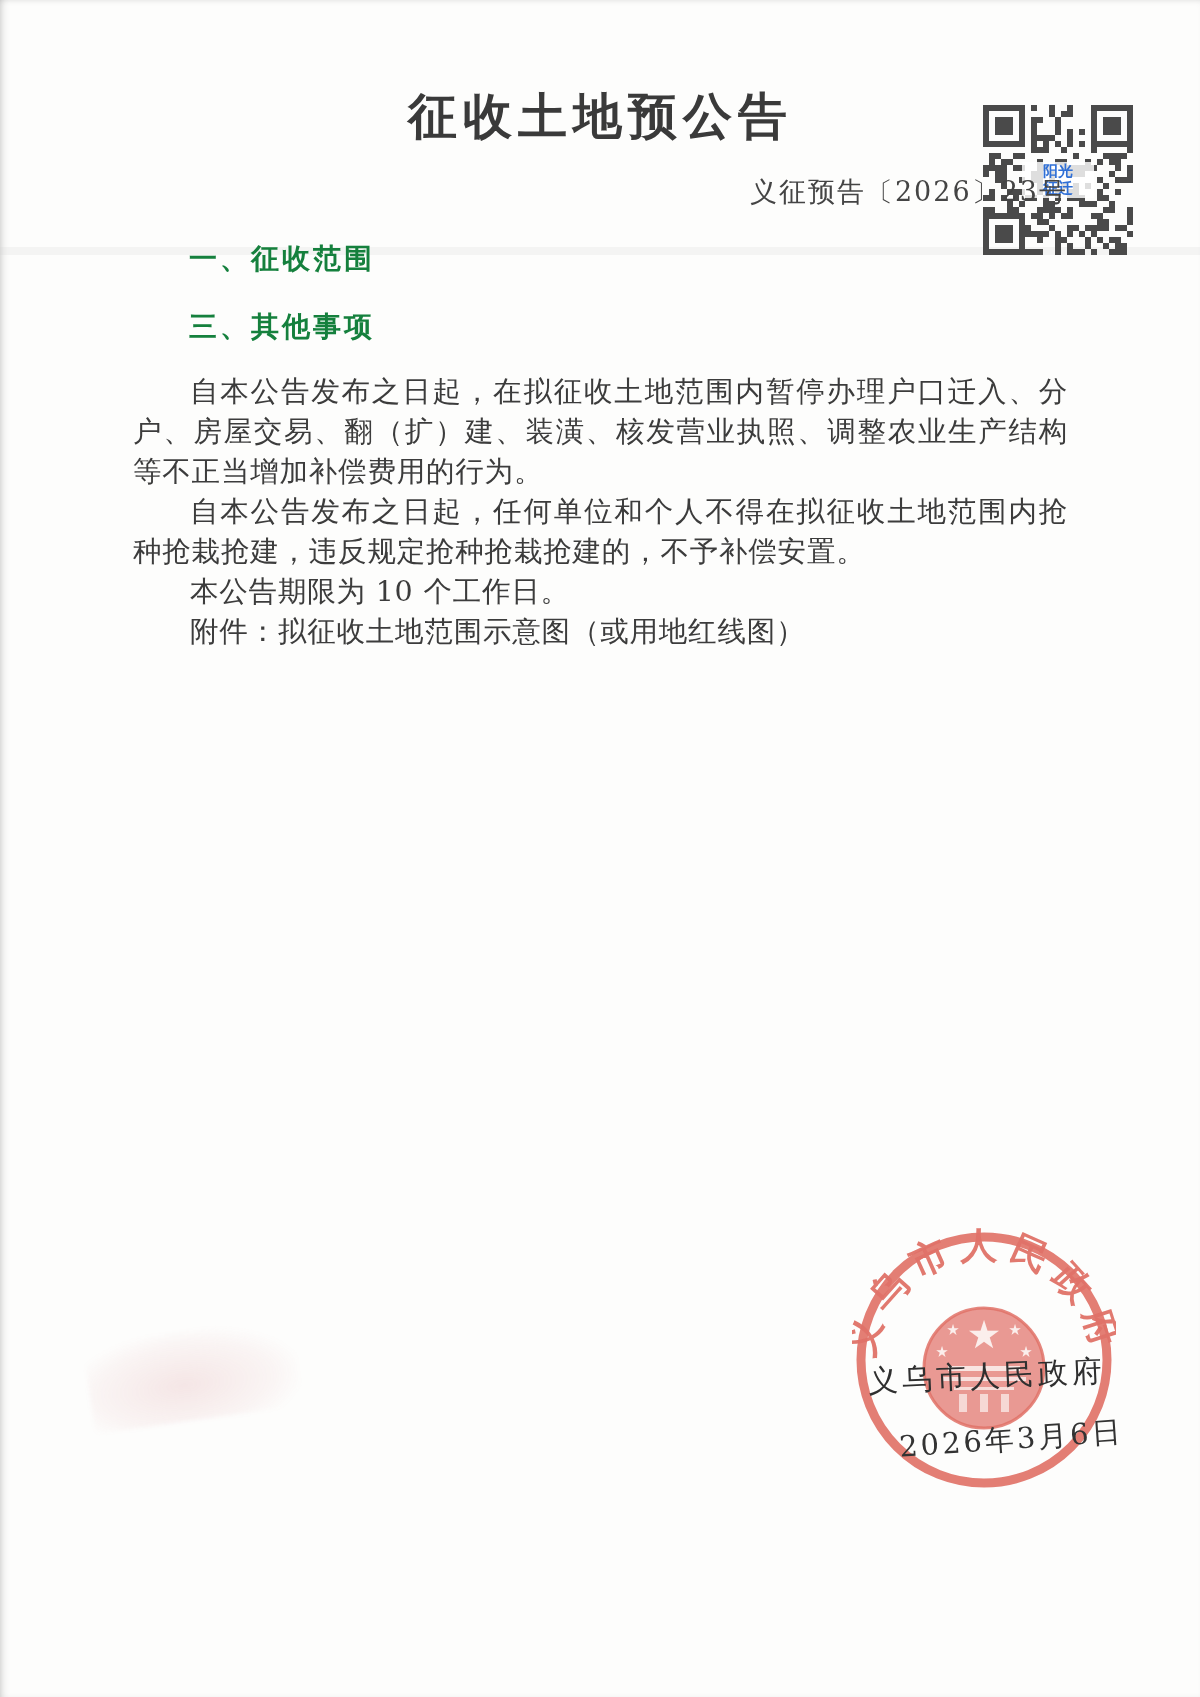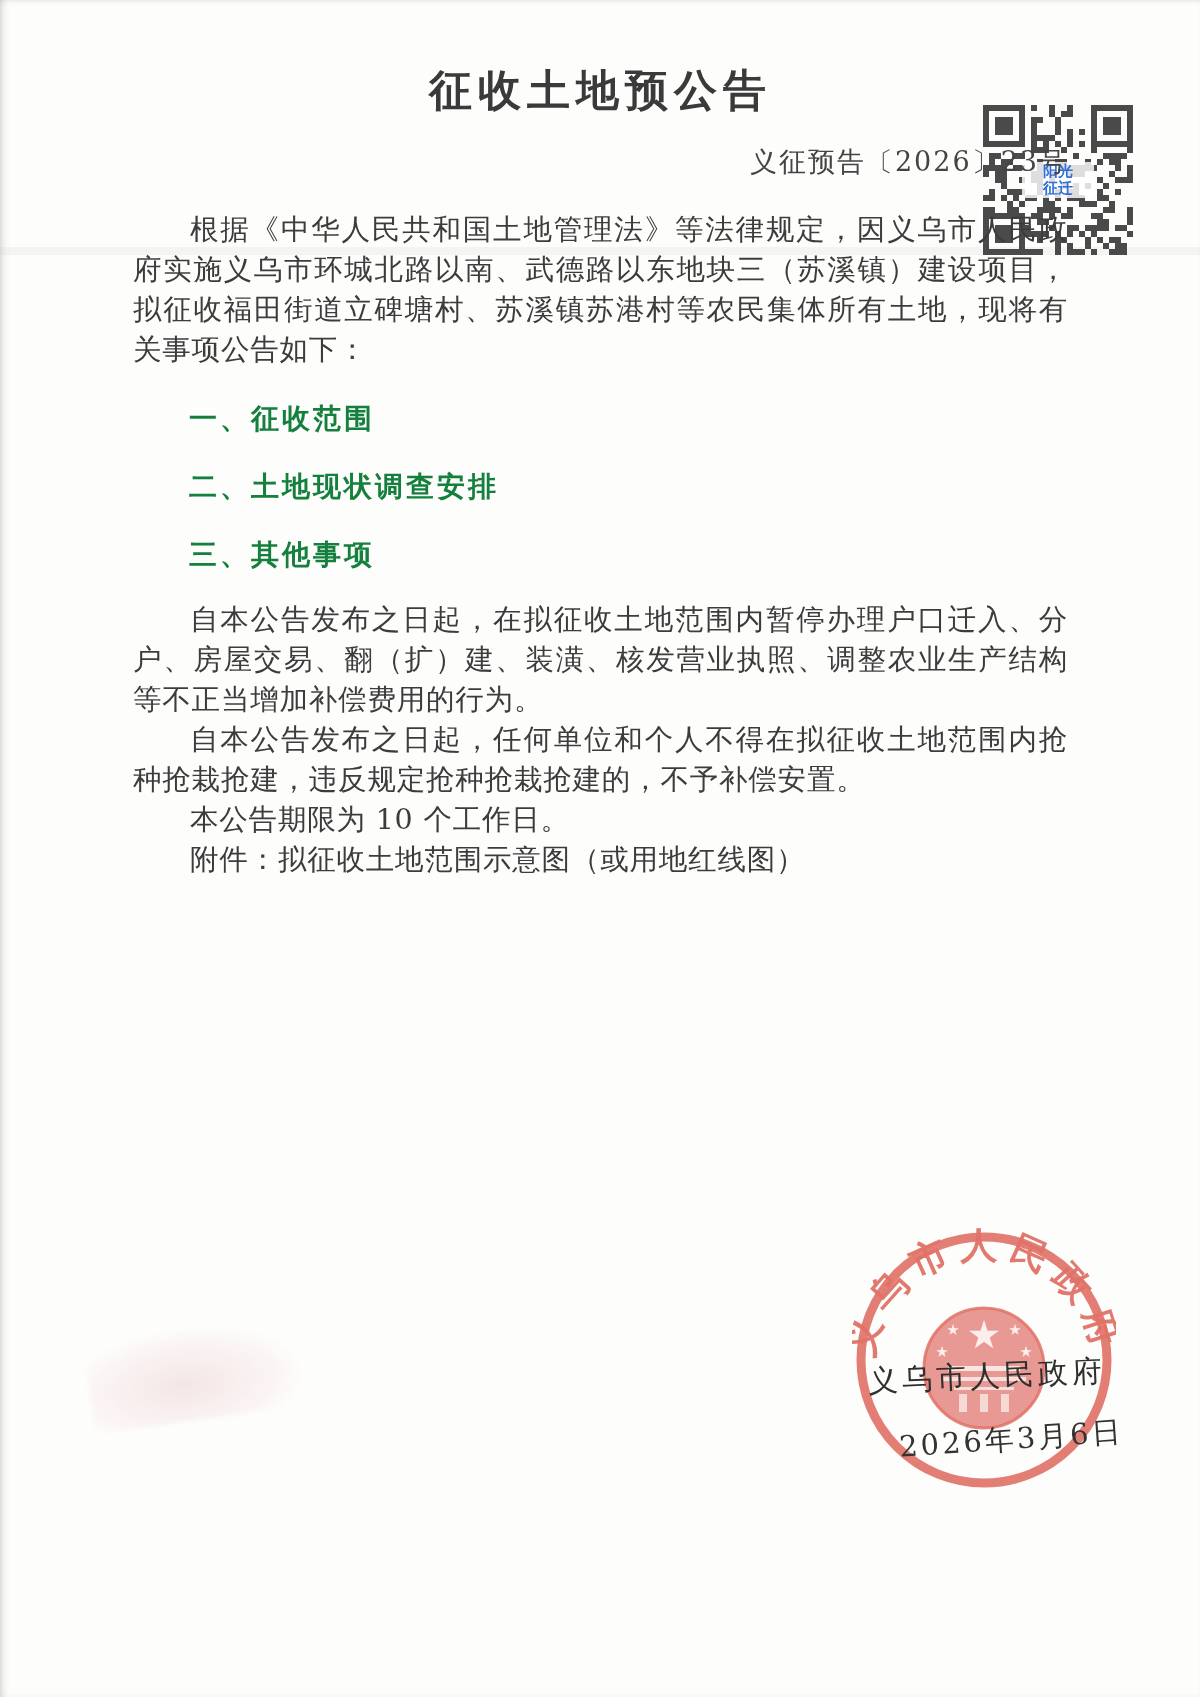--- a/index.html
+++ b/index.html
@@ -14,25 +14,25 @@
     color:#3c3c3c;
   }
   .scanline{
     position:absolute;left:0;top:247px;width:1200px;height:8px;
     background:#cfcfcf;opacity:.18;pointer-events:none;
   }
   .content{
     position:absolute;left:133px;top:0;width:935px;
   }
   .doc-title{
-    margin-top:62px;
+    margin-top:84px;
     text-align:center;
     font-family:"DejaVu Sans", sans-serif;
     font-weight:900;
-    font-size:43px;
+    font-size:49px;
     letter-spacing:6px;
     color:#3a3a3a;
   }
   .doc-number{
     margin-top:24px;
     text-align:right;
     font-size:27px;
     letter-spacing:2px;
     color:#444;
   }
@@ -403,25 +403,23 @@
       <div>阳光</div>
       <div>征迁</div>
     </div>
   </div>
 
   <div class="content">
     <div class="doc-title">征收土地预公告</div>
     <div class="doc-number">义征预告〔2026〕23号</div>
 
     <div class="body-text">
-      <p class="para">根据《中华人民共和国土地管理法》等法律规定，因义乌市人民政府实施义乌市环城北路以南、武德路以东地块三（苏溪镇）建设项目，拟征收福田街道立碑塘村、苏溪镇苏港村等农民集体所有土地，现将有关事项公告如下：</p>
 
       <div class="section-heading">一、征收范围</div>
 
-      <div class="section-heading">二、土地现状调查安排</div>
 
       <div class="section-heading">三、其他事项</div>
       <p class="para">自本公告发布之日起，在拟征收土地范围内暂停办理户口迁入、分户、房屋交易、翻（扩）建、装潢、核发营业执照、调整农业生产结构等不正当增加补偿费用的行为。</p>
       <p class="para">自本公告发布之日起，任何单位和个人不得在拟征收土地范围内抢种抢栽抢建，违反规定抢种抢栽抢建的，不予补偿安置。</p>
       <p class="para">本公告期限为 10 个工作日。</p>
       <p class="para">附件：拟征收土地范围示意图（或用地红线图）</p>
     </div>
   </div>
 
   <svg class="seal" viewBox="0 0 264 264">

